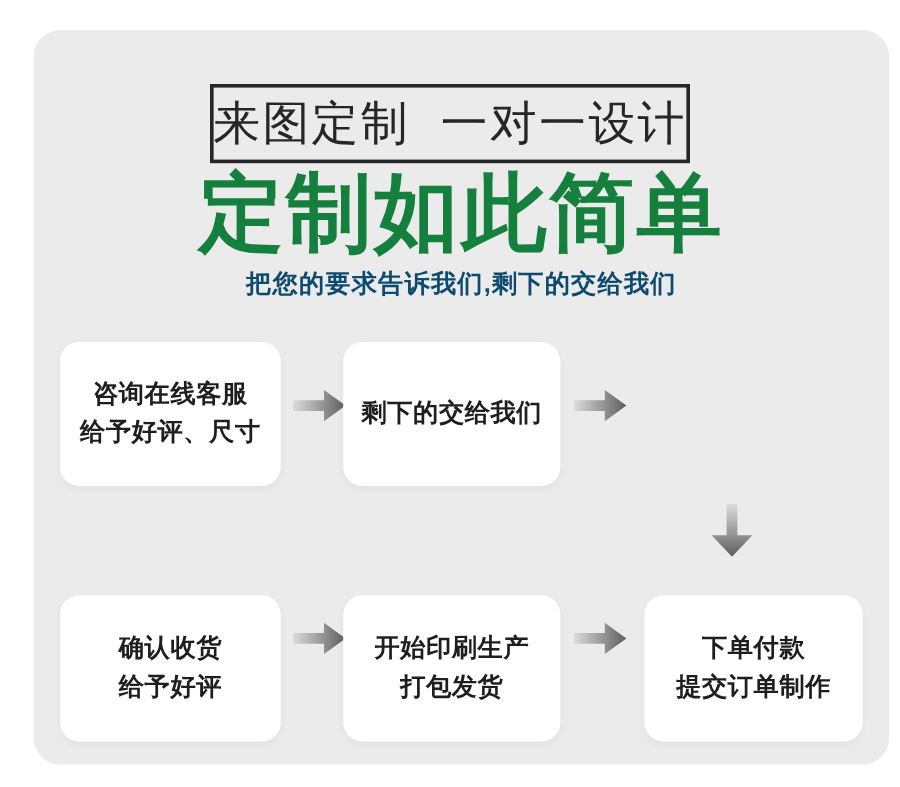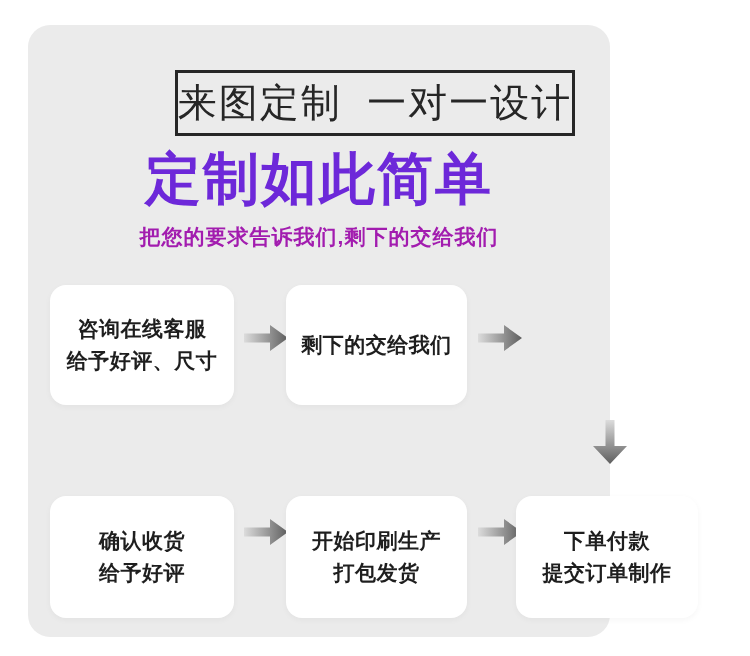--- a/index.html
+++ b/index.html
@@ -12,24 +12,25 @@
     position: relative;
     width: 750px;
     height: 656px;
     background: #ffffff;
     overflow: hidden;
   }
   .panel {
     position: absolute;
     left: 28px;
     top: 25px;
-    width: 582px;
+    width: 694px;
     height: 612px;
     background: #ebebeb;
     border-radius: 22px;
+    padding-left: 19px;
   }
   .badge-box {
     position: absolute;
     left: 147px;
     top: 45px;
     width: 400px;
     height: 66px;
     box-sizing: border-box;
     border: 3px solid #262626;
     display: flex;
@@ -40,38 +41,38 @@
     letter-spacing: 2px;
     color: #262626;
     white-space: pre;
   }
   .main-title {
     position: absolute;
     top: 118px;
     left: 0;
     right: 0;
     text-align: center;
-    font-size: 56px;
+    font-size: 71px;
     line-height: 72px;
     font-weight: 900;
     letter-spacing: 2px;
-    color: #6d28d9;
+    color: #15803d;
     font-family: Liberation Serif, serif;
   }
   .subtitle {
     position: absolute;
     top: 197px;
     left: 0;
     right: 0;
     text-align: center;
     font-size: 21px;
     line-height: 30px;
     font-weight: 600;
     letter-spacing: 1px;
-    color: #a21caf;
+    color: #0c4a6e;
   }
   .step-card {
     position: absolute;
     background: #ffffff;
     border-radius: 16px;
     box-shadow: 0 2px 6px rgba(0,0,0,0.04);
     display: flex;
     flex-direction: column;
     align-items: center;
     justify-content: center;
@@ -82,21 +83,21 @@
     letter-spacing: 0.5px;
     color: #1e1e1e;
   }
   .row1 { top: 260px; height: 120px; }
   .row2 { top: 445px; height: 122px; margin-top: 26px; }
   .card-1 { left: 22px;  width: 184px; align-items: center; }
   .card-2 { left: 258px; width: 181px; }
   .card-3 { left: 489px; width: 177px; }
   .card-4 { left: 22px;  width: 184px; }
   .card-5 { left: 258px; width: 181px; }
-  .card-6 { left: 488px; width: 182px; }
+  .card-6 { left: 509px; width: 182px; }
   .arrow {
     position: absolute;
     display: block;
   }
   .arrow-right { width: 44px; height: 28px; }
   .arrow-down  { width: 36px; height: 44px; }
   .ar-1 { left: 216px; top: 299px; }
   .ar-2 { left: 450px; top: 299px; }
   .ad-1 { left: 564px; top: 395px; }
   .ar-3 { left: 216px; top: 493px; }

